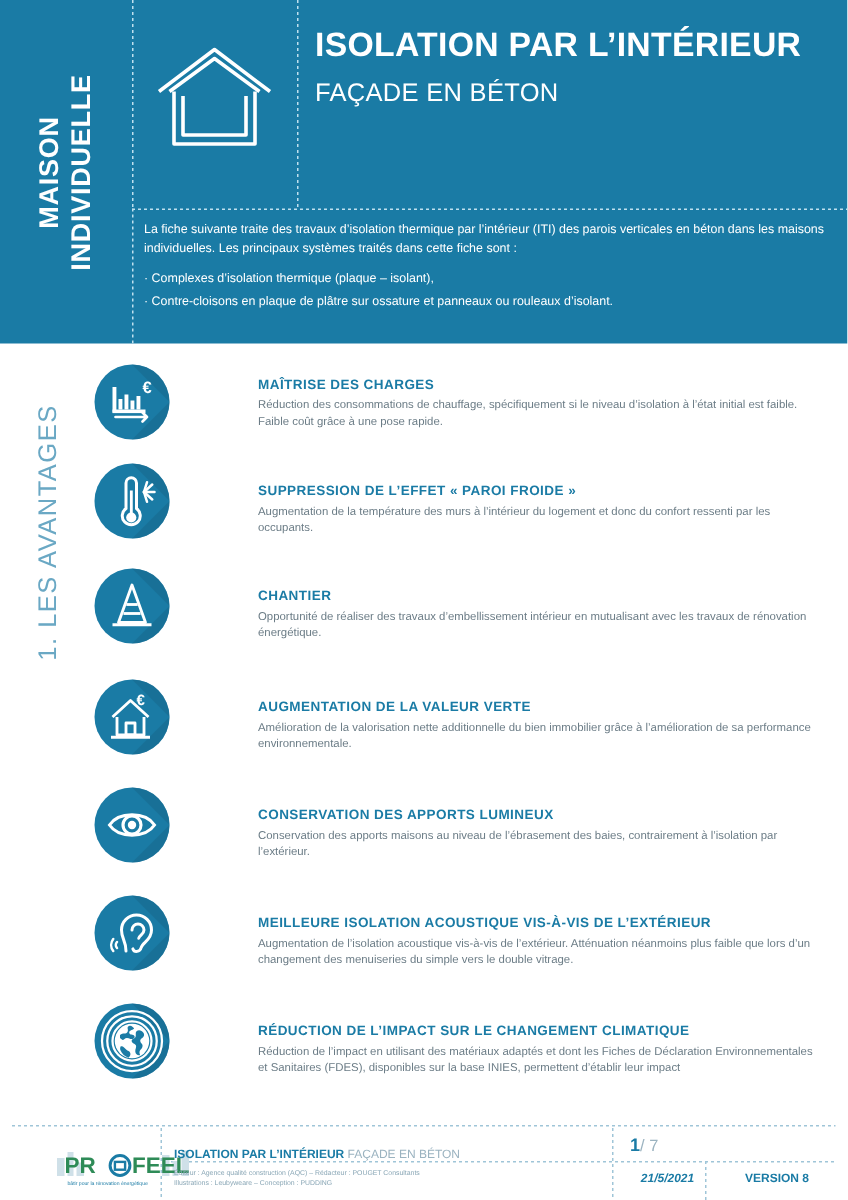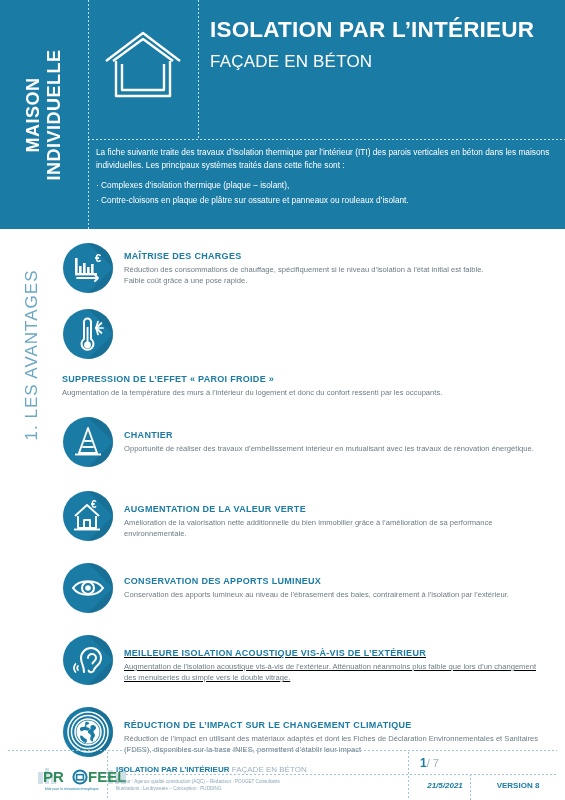--- a/index.html
+++ b/index.html
@@ -95,36 +95,36 @@
     position: absolute; left: 62px; top: 242px; right: 16px;
   }
   .adv-item {
     position: relative;
     display: flex; align-items: flex-start;
     margin-bottom: 14px;
   }
   .adv-icon {
     flex: 0 0 52px; width: 52px; height: 52px; margin-right: 10px;
   }
-  .adv-body { flex: 1 1 auto; padding-top: 9px; }
+  .adv-body { flex: 1 1 auto; padding-top: 9px; margin-left: 48px; }
   .adv-title {
     color: #1a7ba5; font-size: 9px; font-weight: bold;
     letter-spacing: 0.3px; margin-bottom: 3px;
   }
   .adv-desc {
     color: #6b7c86; font-size: 7.6px; line-height: 1.45;
   }
 
   
   .adv-item.i0 { margin-bottom: 14px; }
-  .adv-item.i1 { margin-bottom: 18px; flex-direction: column; }
+  .adv-item.i1 { margin-bottom: 18px; }
   .adv-item.i2 { margin-bottom: 22px; }
   .adv-item.i3 { margin-bottom: 20px; }
   .adv-item.i4 { margin-bottom: 20px; }
-  .adv-item.i5 { margin-bottom: 20px; text-decoration: underline; }
+  .adv-item.i5 { margin-bottom: 20px; }
   .adv-item.i6 { margin-bottom: 0; }
   .adv-item.i1 .adv-body,
   .adv-item.i2 .adv-body,
   .adv-item.i3 .adv-body,
   .adv-item.i4 .adv-body,
   .adv-item.i5 .adv-body,
   .adv-item.i6 .adv-body { padding-top: 14px; }
 
   
   .footer {
@@ -320,21 +320,21 @@
           <path d="M26 1 A25 25 0 0 1 26 51 L51 26 Z" fill="#17688c" opacity="0.55"></path>
           <g fill="none" stroke="#ffffff" stroke-width="2.1">
             <path d="M11 26 C17 17, 35 17, 41 26 C35 35, 17 35, 11 26 Z"></path>
             <circle cx="26" cy="26" r="6"></circle>
           </g>
           <circle cx="26" cy="26" r="2.8" fill="#ffffff"></circle>
         </svg>
       </div>
       <div class="adv-body">
         <div class="adv-title">CONSERVATION DES APPORTS LUMINEUX</div>
-        <div class="adv-desc">Conservation des apports lumineux au niveau de l’ébrasement des baies, contrairement à l’isolation par l’extérieur.</div>
+        <div class="adv-desc">Conservation des apports maisons au niveau de l’ébrasement des baies, contrairement à l’isolation par l’extérieur.</div>
       </div>
     </div>
 
     <div class="adv-item i5">
       <div class="adv-icon">
         <svg viewBox="0 0 52 52" width="52" height="52" aria-hidden="true">
           <circle cx="26" cy="26" r="25" fill="#1a7ba5"></circle>
           <path d="M26 1 A25 25 0 0 1 26 51 L51 26 Z" fill="#17688c" opacity="0.55"></path>
           <g fill="none" stroke="#ffffff" stroke-width="2" stroke-linecap="round">
             <path d="M22 38 C22 31, 19 30, 19 24 a10 10 0 0 1 20 0 c0 7 -6 8 -7 12 c-0.6 2.6 -4.5 3.2 -5.4 0.6"></path>

